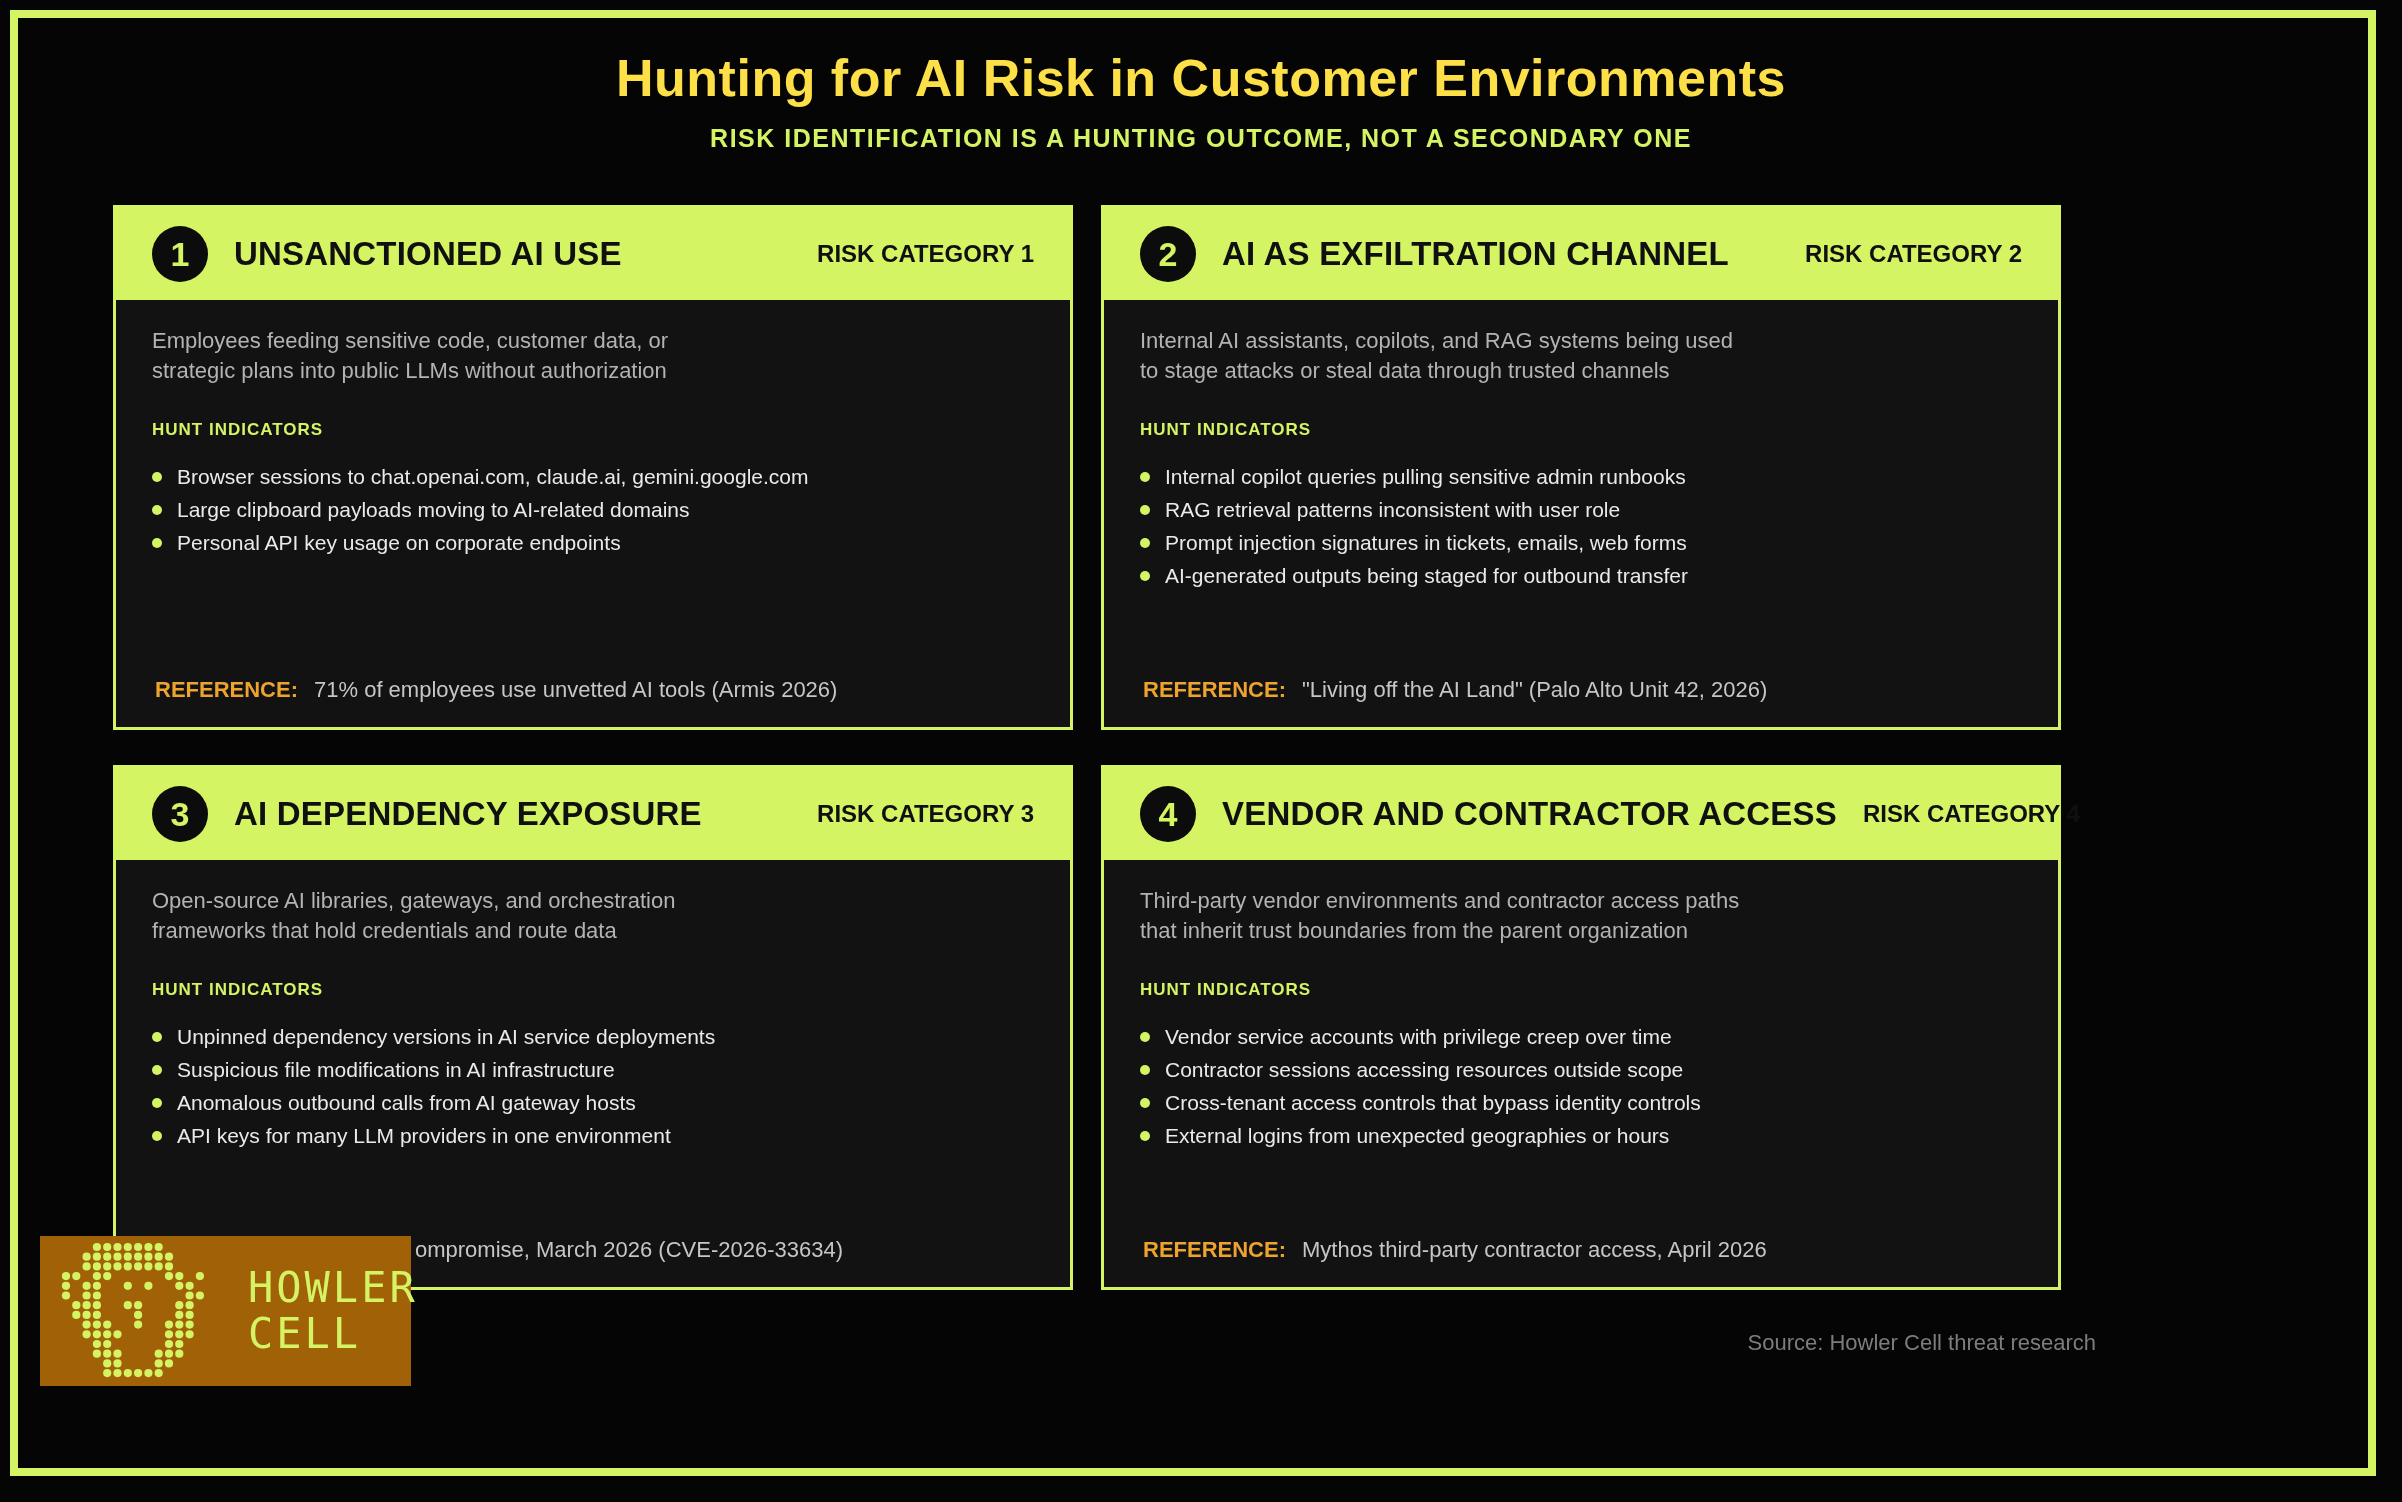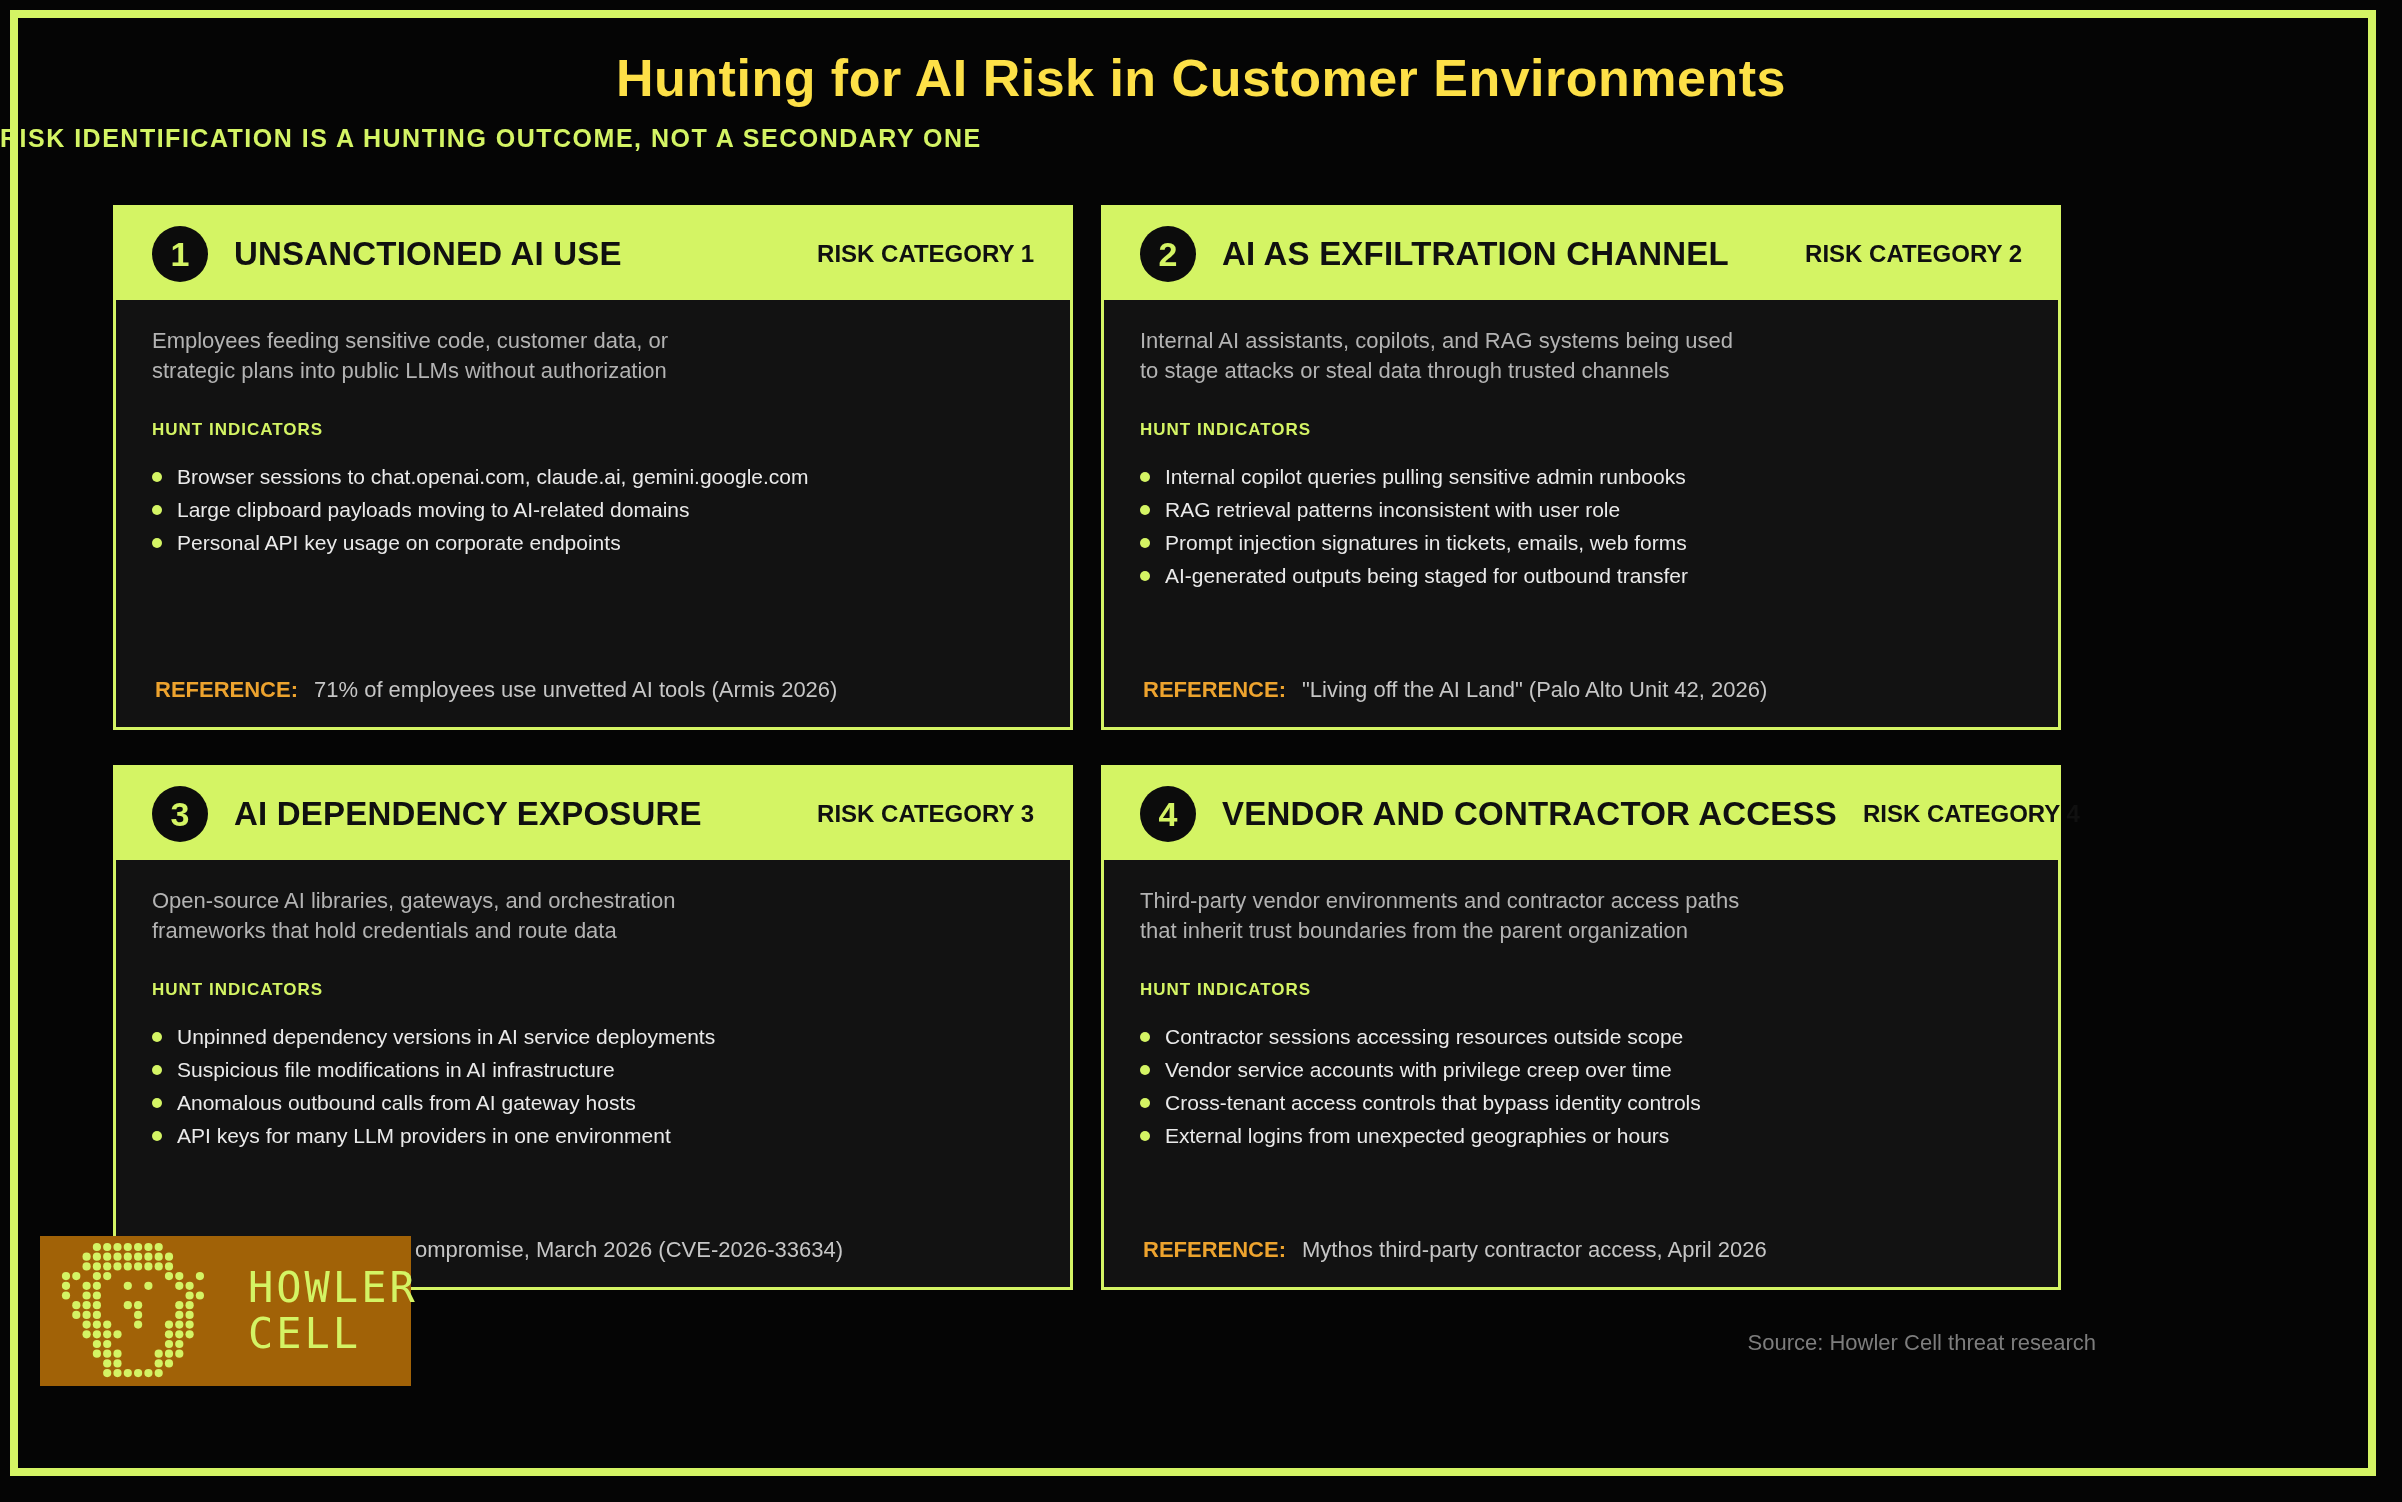--- a/index.html
+++ b/index.html
@@ -16,21 +16,21 @@
   }
   .frame{
     position:absolute;left:10px;top:10px;width:2366px;height:1466px;
     border:8px solid var(--accent);box-sizing:border-box;pointer-events:none;
   }
   .page-title{
     position:absolute;top:48px;left:0;width:100%;text-align:center;margin:0;
     color:#fde047;font-size:52px;font-weight:700;letter-spacing:.5px;
   }
   .page-subtitle{
-    position:absolute;top:124px;left:0;width:100%;text-align:left;
+    position:absolute;top:124px;left:0;width:100%;text-align:center;
     color:var(--accent);font-size:25px;font-weight:700;letter-spacing:1.5px;
   }
   .grid{
     position:absolute;left:113px;top:205px;
     display:grid;grid-template-columns:960px 960px;grid-template-rows:525px 525px;
     column-gap:28px;row-gap:35px;
   }
   .card{
     position:relative;box-sizing:border-box;
     border:3px solid var(--accent);background:var(--card-bg);
@@ -185,25 +185,25 @@
         <span class="card-title">VENDOR AND CONTRACTOR ACCESS</span>
         <span class="cat">RISK CATEGORY 4</span>
       </header>
       <div class="card-body">
         <p class="desc">Third-party vendor environments and contractor access paths
 that inherit trust boundaries from the parent organization</p>
         <h3 class="hunt">HUNT INDICATORS</h3>
         <ul class="inds">
           <li>
             <span class="dot"></span>
+            <span>Vendor service accounts with privilege creep over time</span>
+          </li>
+          <li>
+            <span class="dot"></span>
             <span>Contractor sessions accessing resources outside scope</span>
-          </li>
-          <li>
-            <span class="dot"></span>
-            <span>Vendor service accounts with privilege creep over time</span>
           </li>
           <li>
             <span class="dot"></span>
             <span>Cross-tenant access controls that bypass identity controls</span>
           </li>
           <li>
             <span class="dot"></span>
             <span>External logins from unexpected geographies or hours</span>
           </li>
         </ul>

